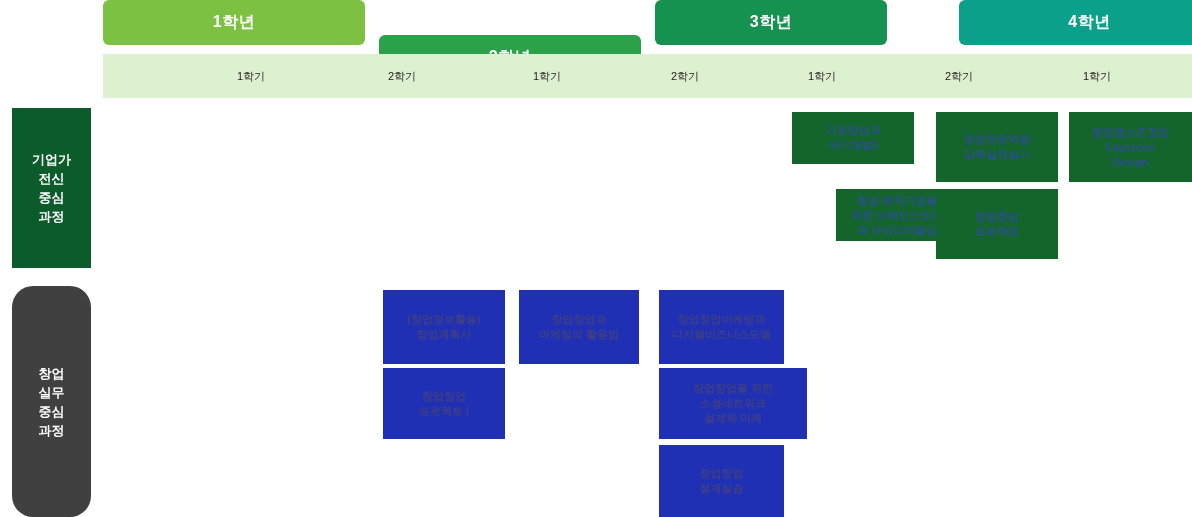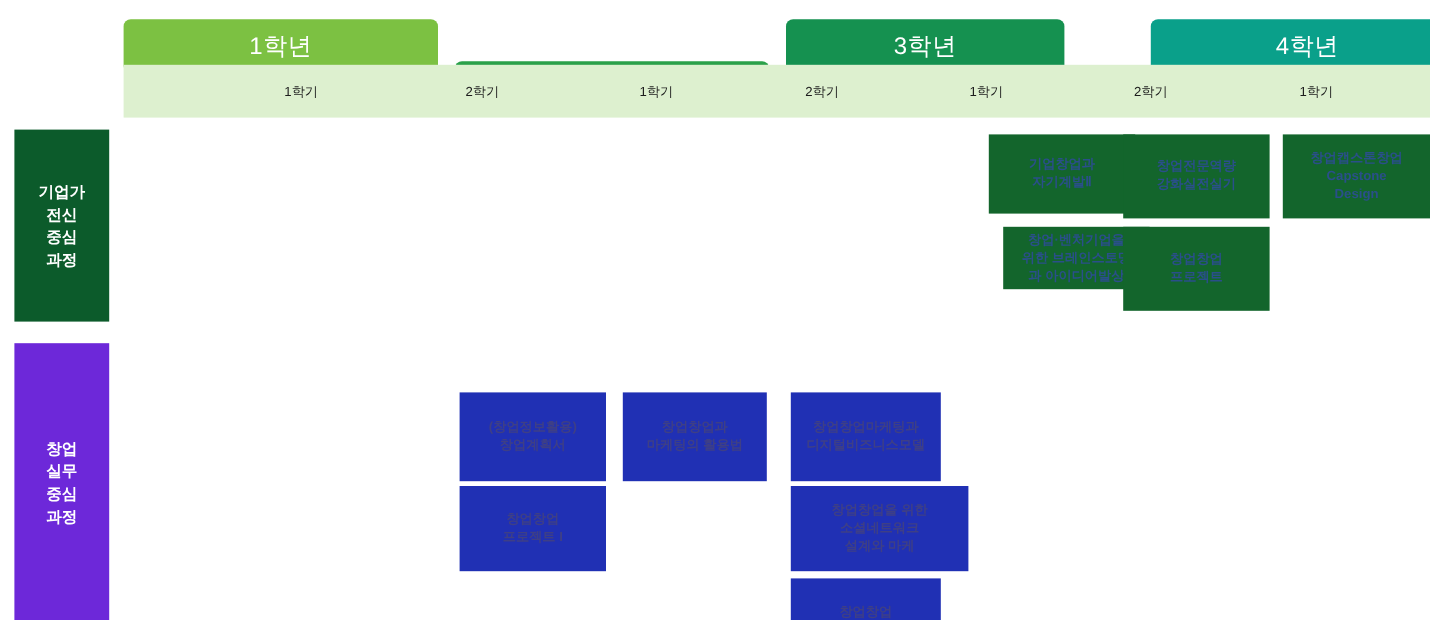--- a/index.html
+++ b/index.html
@@ -15,26 +15,26 @@
   }
   #root {
     position: relative;
     width: 1192px;
     height: 517px;
   }
 
   
   .year-bar {
     position: absolute;
-    top: 16px;
+    top: 0;
     height: 45px;
     border-radius: 6px;
     color: #ffffff;
-    font-size: 20px;
-    font-weight: normal;
+    font-size: 16px;
+    font-weight: bold;
     display: flex;
     align-items: center;
     justify-content: center;
     letter-spacing: 0.5px;
   }
 
   
   .semester-band {
     position: absolute;
     left: 103px;
@@ -88,21 +88,20 @@
     box-sizing: border-box;
     overflow: hidden;
   }
   .course-green {
     background: #13652c;
     color: #2a4f8a;
   }
   .course-blue {
     background: #2030b4;
     color: #3e3f86;
-    margin-top: 37px;
   }
 </style>
 </head>
 <body>
 
 <div id="root">
 
   <div id="year-row">
       <div class="year-bar" style="left: 103px; width: 262px; background: rgb(124, 193, 66);">1학년</div>
       <div class="year-bar" style="left: 379px; width: 262px; background: rgb(43, 161, 74); margin-top: 35px;">2학년</div>
@@ -119,28 +118,28 @@
       <div class="semester-cell" style="left: 797px; width: 118px;">2학기</div>
       <div class="semester-cell" style="left: 915px; width: 158px;">1학기</div>
       <div class="semester-cell" style="left: 1073px; width: 116px;">2학기</div>
     </div>
 
   <div id="track-col">
       <div class="track-label track-green" style="top: 108px; height: 160px; background: rgb(12, 91, 43);">기업가
 전신
 중심
 과정</div>
-      <div class="track-label track-blue" style="top: 286px; height: 231px; background: #6d28d9;">창업
+      <div class="track-label track-blue" style="top: 286px; height: 231px; background: #404040; border-radius: 21px;">창업
 실무
 중심
 과정</div>
     </div>
 
   <div id="course-grid">
-      <div class="course-box course-green" style="left: 792px; top: 112px; width: 122px; height: 66px; margin-left: 32px;">기업창업과
+      <div class="course-box course-green" style="left: 792px; top: 112px; width: 122px; height: 52px;">기업창업과
 자기계발Ⅱ</div>
       <div class="course-box course-green" style="left: 936px; top: 112px; width: 122px; height: 70px;">창업전문역량
 강화실전실기</div>
       <div class="course-box course-green" style="left: 1069px; top: 112px; width: 123px; height: 70px;">창업캡스톤창업
 Capstone
 Design</div>
       <div class="course-box course-green" style="left: 836px; top: 189px; width: 122px; height: 52px;">창업·벤처기업을
 위한 브레인스토밍
 과 아이디어발상</div>
       <div class="course-box course-green" style="left: 936px; top: 189px; width: 122px; height: 70px;">창업창업

